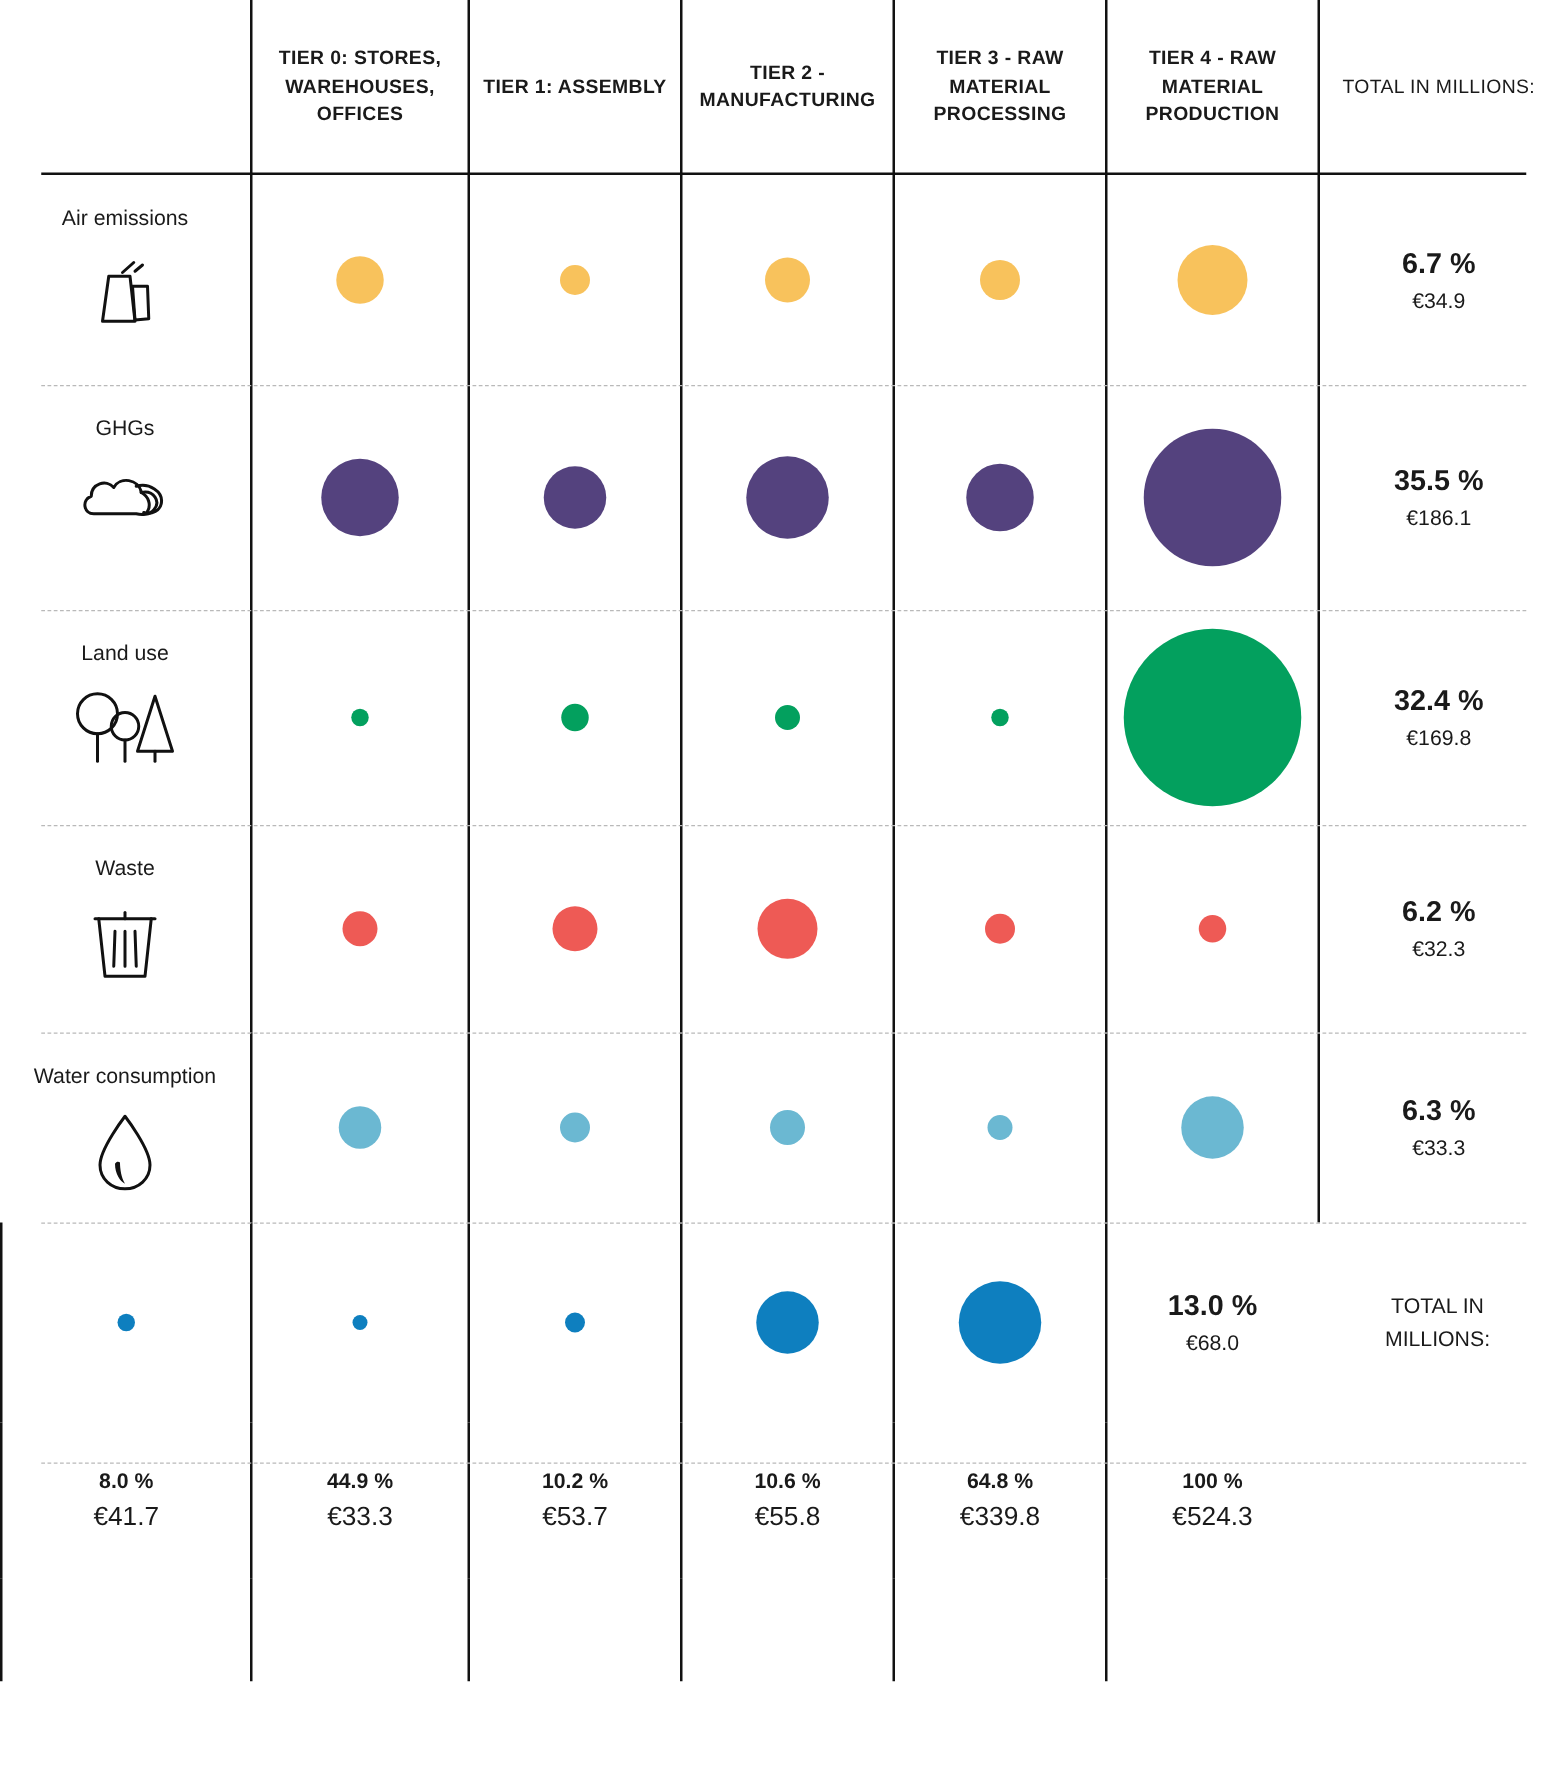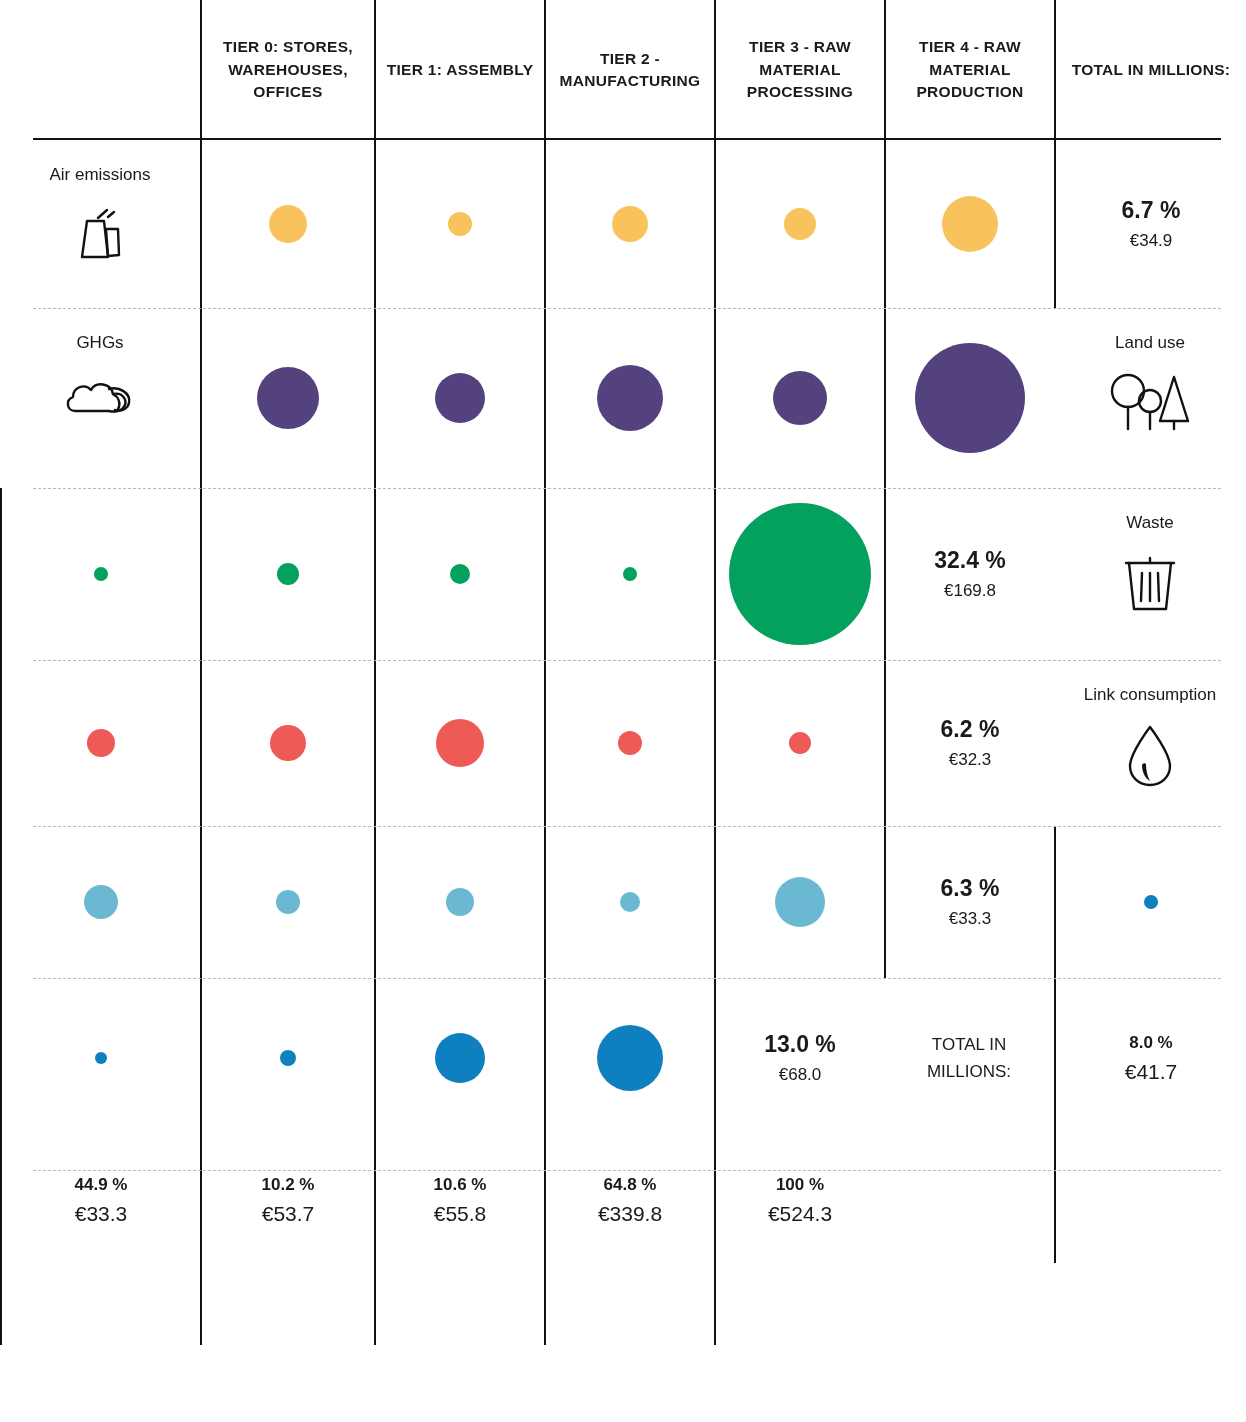--- a/index.html
+++ b/index.html
@@ -128,21 +128,21 @@
     <div class="hcell vline">
       <span>TIER 2 - MANUFACTURING</span>
     </div>
     <div class="hcell vline">
       <span>TIER 3 - RAW MATERIAL PROCESSING</span>
     </div>
     <div class="hcell vline">
       <span>TIER 4 - RAW MATERIAL PRODUCTION</span>
     </div>
     <div class="hcell vline">
-      <span style="font-weight:bold">TOTAL IN MILLIONS:</span>
+      <span style="font-weight:normal">TOTAL IN MILLIONS:</span>
     </div>
 
     <div class="cell rowlabel">
       <div class="rtext">Air emissions</div>
       <div class="ricon">
         <svg width="72" height="72" viewBox="0 0 72 72" fill="none" stroke="#111" stroke-width="2.4" stroke-linejoin="round" stroke-linecap="round">
           <path d="M23 22 L40 22 L44 58 L18 58 Z"></path>
           <path d="M42 30 L54 30 L55 56 L44 57 Z"></path>
           <path d="M43 11 L34 19 M50 13 L44 18"></path>
         </svg>
@@ -185,20 +185,24 @@
       <span class="bubble" style="width:50px;height:50px;background:#54427E"></span>
     </div>
     <div class="cell vline">
       <span class="bubble" style="width:66px;height:66px;background:#54427E"></span>
     </div>
     <div class="cell vline">
       <span class="bubble" style="width:54px;height:54px;background:#54427E"></span>
     </div>
     <div class="cell vline">
       <span class="bubble" style="width:110px;height:110px;background:#54427E"></span>
+    </div>
+    <div class="cell vline totcell">
+      <span class="pct">35.5 %</span>
+      <span class="eur">€186.1</span>
     </div>
 
     <div class="cell rowlabel">
       <div class="rtext">Land use</div>
       <div class="ricon">
         <svg width="88" height="68" viewBox="0 0 88 68" fill="none" stroke="#111" stroke-width="2.4" stroke-linejoin="round" stroke-linecap="round">
           <circle cx="22" cy="24" r="16"></circle>
           <path d="M22 40 L22 62"></path>
           <circle cx="44" cy="34" r="11"></circle>
           <path d="M44 45 L44 62"></path>
@@ -252,21 +256,21 @@
     </div>
     <div class="cell vline">
       <span class="bubble" style="width:22px;height:22px;background:#EE5A55"></span>
     </div>
     <div class="cell vline totcell">
       <span class="pct">6.2 %</span>
       <span class="eur">€32.3</span>
     </div>
 
     <div class="cell rowlabel">
-      <div class="rtext">Link consumption</div>
+      <div class="rtext">Water consumption</div>
       <div class="ricon">
         <svg width="60" height="74" viewBox="0 0 60 74" fill="none" stroke="#111" stroke-width="2.4" stroke-linejoin="round" stroke-linecap="round">
           <path d="M30 8 C30 8 50 34 50 47 C50 58 41 66 30 66 C19 66 10 58 10 47 C10 34 30 8 30 8 Z"></path>
           <path d="M22 46 C22 54 26 60 30 62 C27 57 26 50 26 45 C25 44 23 44 22 46 Z" fill="#111" stroke="none"></path>
         </svg>
       </div>
     </div>
     <div class="cell vline">
       <span class="bubble" style="width:34px;height:34px;background:#6BB8D2"></span>
     </div>

